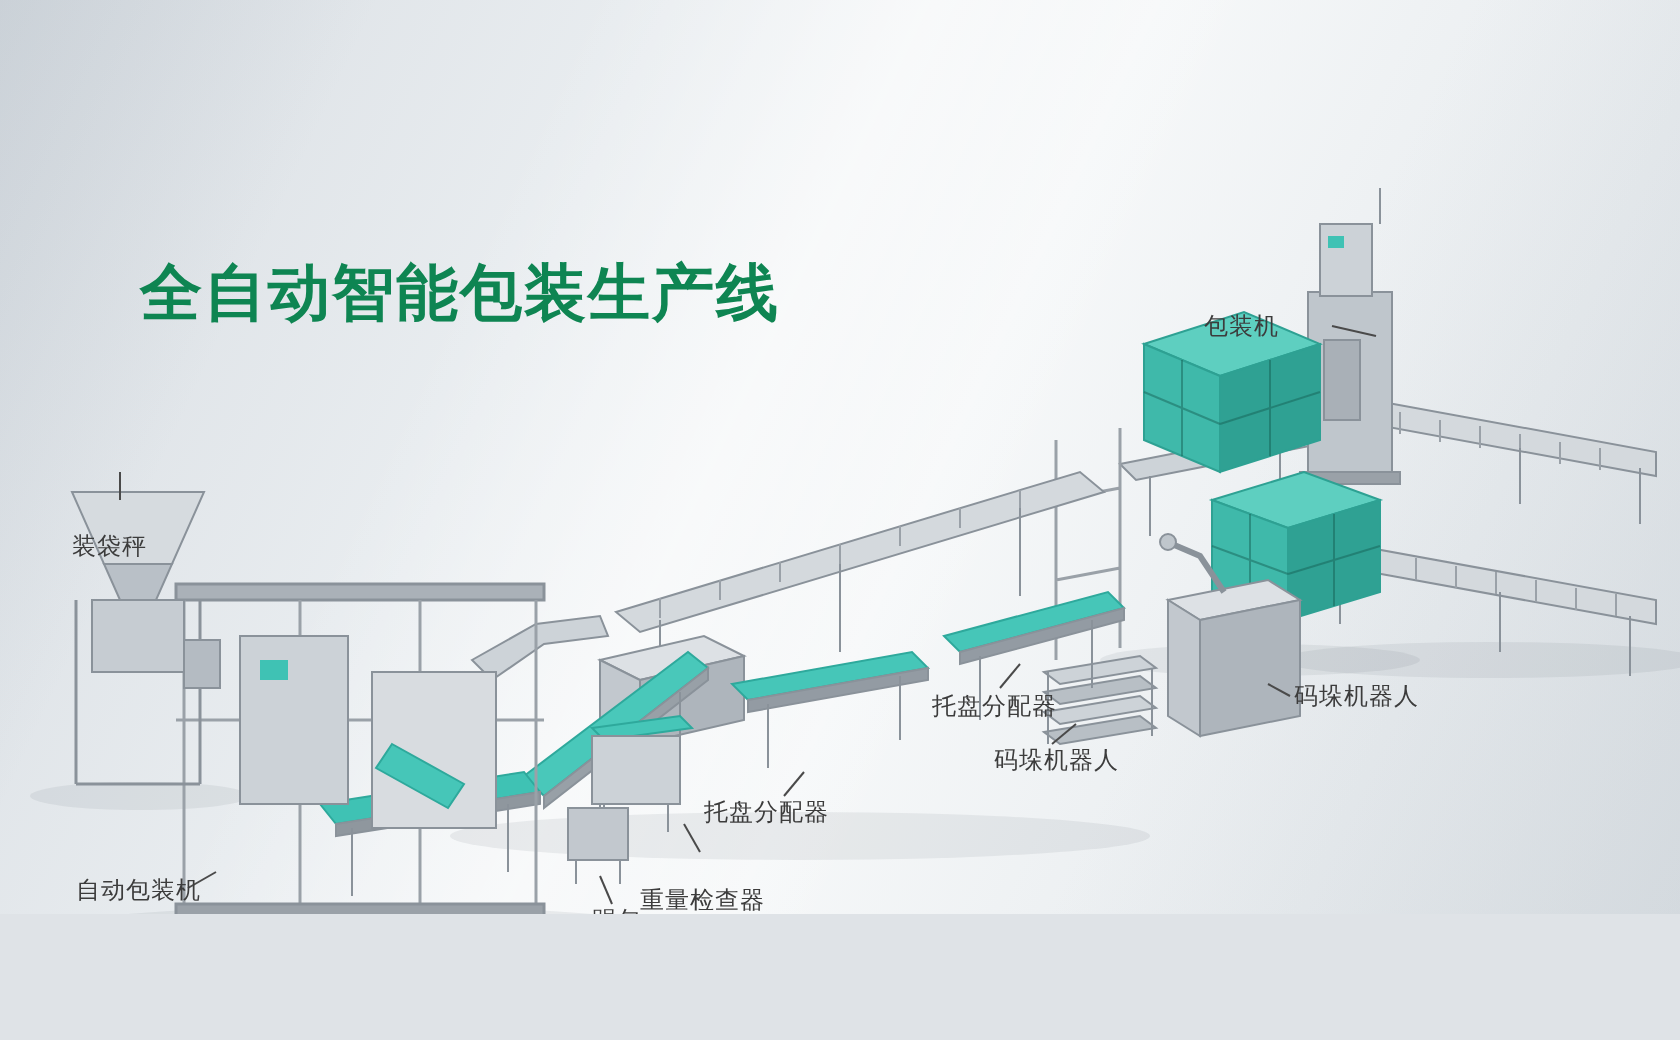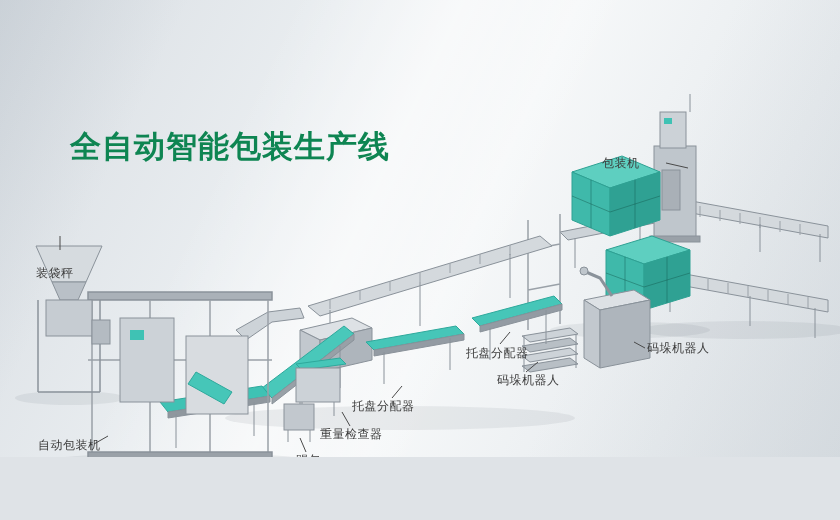--- a/index.html
+++ b/index.html
@@ -22,21 +22,21 @@
   }
   .mlabel{
     position:absolute;font-size:12px;color:#3c3c3c;white-space:nowrap;letter-spacing:.5px;
   }
   .lb-bagging{left:36px;top:219px;margin-top:46px;}
   .lb-packer{left:602px;top:155px;}
   .lb-shaping{left:466px;top:345px;}
   .lb-robot{left:647px;top:340px;}
   .lb-pallet{left:497px;top:372px;}
   .lb-return{left:352px;top:398px;}
-  .lb-weight{left:320px;top:426px;}
+  .lb-weight{left:320px;top:442px;}
   .lb-kick{left:296px;top:452px;}
   .lb-autopack{left:38px;top:437px;}
 </style>
 </head>
 <body>
 
 <div class="stage">
   <div class="streak s1"></div>
   <div class="streak s2"></div>
 

